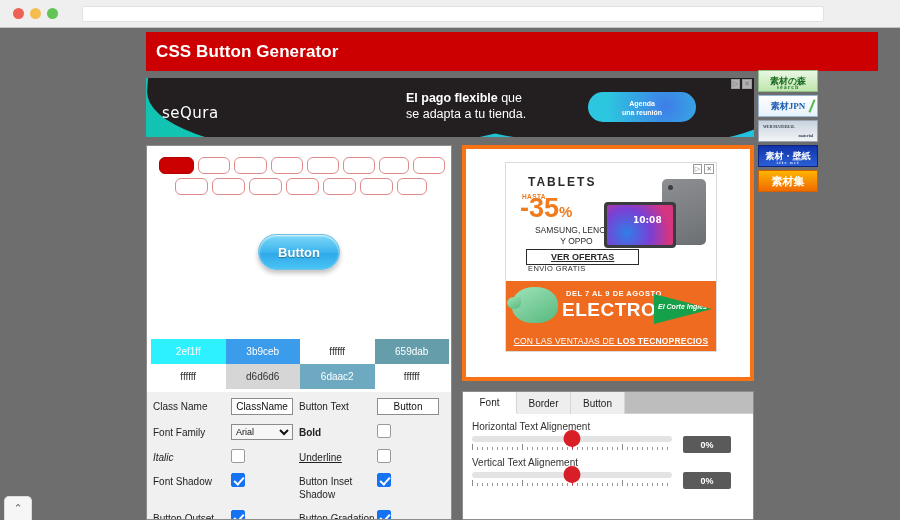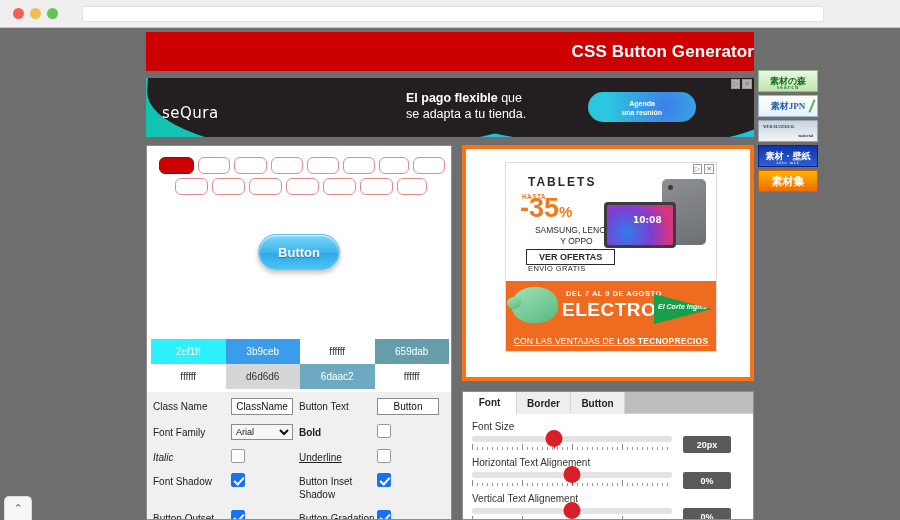--- a/index.html
+++ b/index.html
@@ -39,23 +39,23 @@
   #page-viewport {
     position: absolute; top: 28px; left: 0;
     width: 900px; height: 492px;
     background: #6e6e6e;
     overflow: hidden;
   }
 
   
   #site-header {
     position: absolute; left: 146px; top: 4px;
-    width: 608px; height: 39px;
+    width: 732px; height: 39px;
     background: #cc0000;
-    display: flex; align-items: center; justify-content: flex-end;
+    display: flex; align-items: center;
   }
   #site-title {
     color: #ffffff;
     font-size: 17px; font-weight: bold;
     margin-left: 10px;
     letter-spacing: 0.1px;
   }
 
   
   #top-ad {
@@ -222,22 +222,22 @@
     font-size: 27px; font-weight: bold; color: #f07b1d; line-height: 27px;
   }
   #ad-pct small { font-size: 15px; }
   #ad-brands {
     position: absolute; left: 8px; top: 62px;
     width: 125px; text-align: center;
     font-size: 8.5px; color: #2a2a2a; line-height: 11px;
   }
   #ad-cta {
     position: absolute; left: 20px; top: 86px;
-    border: 1.5px solid #2a2a2a; padding: 2px 12px;
-    font-size: 9px; font-weight: bold; color: #2a2a2a;
+    border: 1.5px solid #2a2a2a; padding: 2px 24px;
+    font-size: 9px; font-weight: bold; color: #2a2a2a; text-decoration: underline;
   }
   #ad-envio {
     position: absolute; left: 22px; top: 101px;
     font-size: 7.5px; color: #2a2a2a; letter-spacing: .4px;
   }
   #ad-tablet-back {
     position: absolute; right: 10px; top: 16px;
     width: 44px; height: 66px; border-radius: 5px;
     background: linear-gradient(160deg,#8d8f93,#6d7073);
   }
@@ -309,21 +309,21 @@
   #settings-panel {
     position: absolute; left: 462px; top: 363px;
     width: 292px; height: 129px;
     background: #ffffff; border: 1px solid #8d8d8d;
     overflow: hidden;
   }
   #tabs { display: flex; height: 22px; border-bottom: 1px solid #cfcfcf; }
   .tab {
     width: 54px; height: 22px;
     display: flex; align-items: center; justify-content: center;
-    font-size: 10px; font-weight: bold; color: #222;
+    font-size: 10px; font-weight: normal; color: #222;
     background: #eeeeee; border-right: 1px solid #d5d5d5;
   }
   .tab.active { background: #ffffff; border-bottom: 1px solid #ffffff; }
   #tabs-filler { flex: 1; background: #bdbdbd; }
 
   #sliders { padding: 7px 9px 0 9px; }
   .slider-label { font-size: 10px; color: #333; margin-bottom: 4px; }
   .slider-row { display: flex; align-items: flex-start; margin-bottom: 4px; }
   .slider-wrap { position: relative; width: 200px; }
   .slider-track {
@@ -569,31 +569,20 @@
 
   <div id="settings-panel">
     <div id="tabs">
       <div class="tab active">Font</div>
       <div class="tab">Border</div>
       <div class="tab">Button</div>
       <div id="tabs-filler"></div>
     </div>
     <div id="sliders">
 
-      <div>
-        <div class="slider-label">Font Size</div>
-        <div class="slider-row">
-          <div class="slider-wrap">
-            <div class="slider-track"></div>
-            <div class="slider-ticks"></div>
-            <div class="slider-knob" style="left:41%"></div>
-          </div>
-          <div class="slider-value">20px</div>
-        </div>
-      </div>
 
       <div>
         <div class="slider-label">Horizontal Text Alignement</div>
         <div class="slider-row">
           <div class="slider-wrap">
             <div class="slider-track"></div>
             <div class="slider-ticks"></div>
             <div class="slider-knob" style="left:50%"></div>
           </div>
           <div class="slider-value">0%</div>

